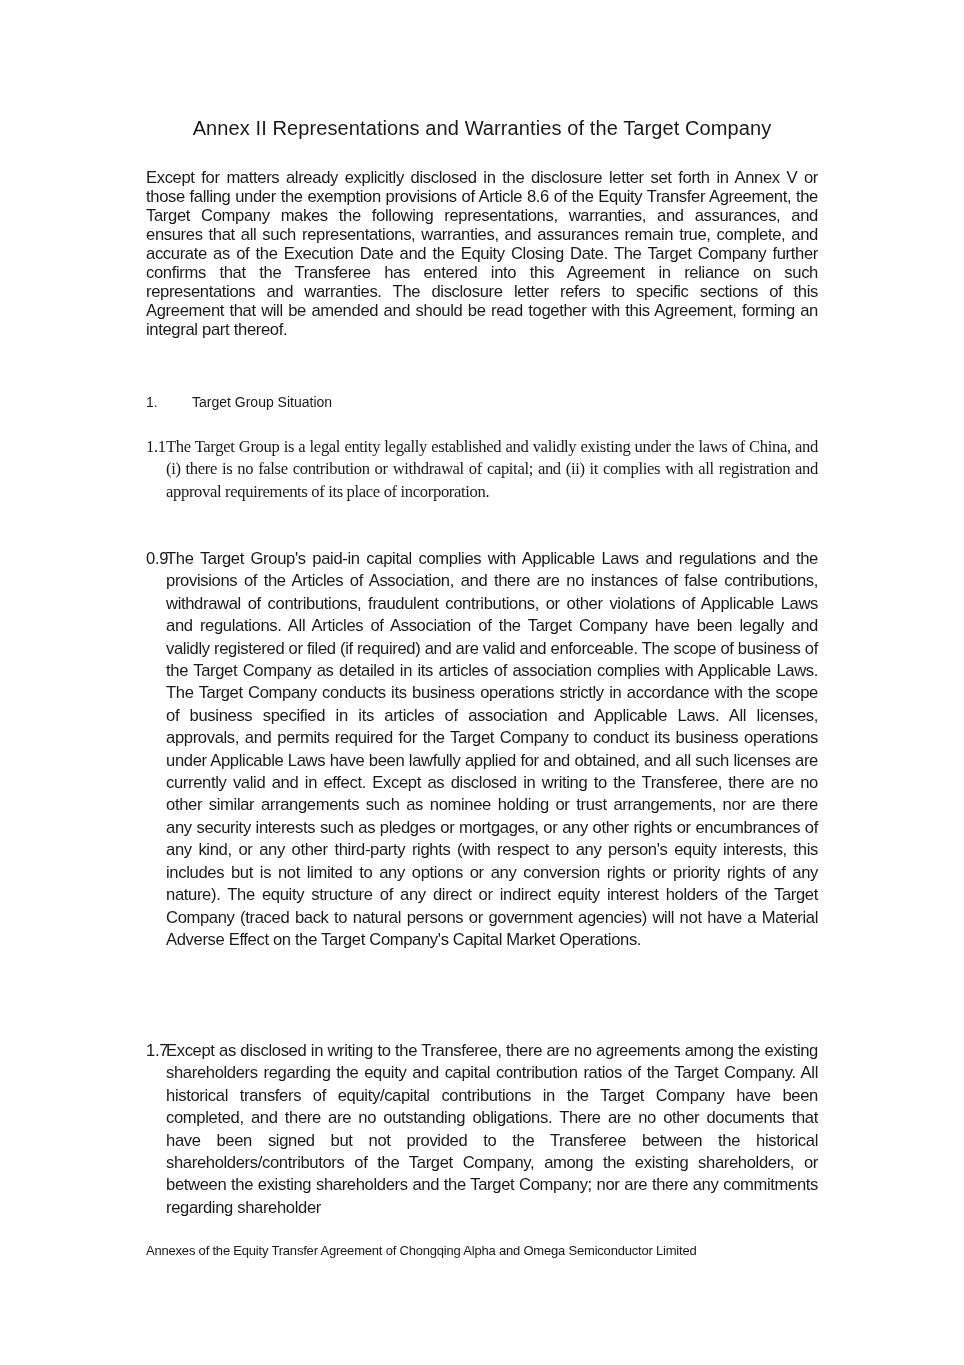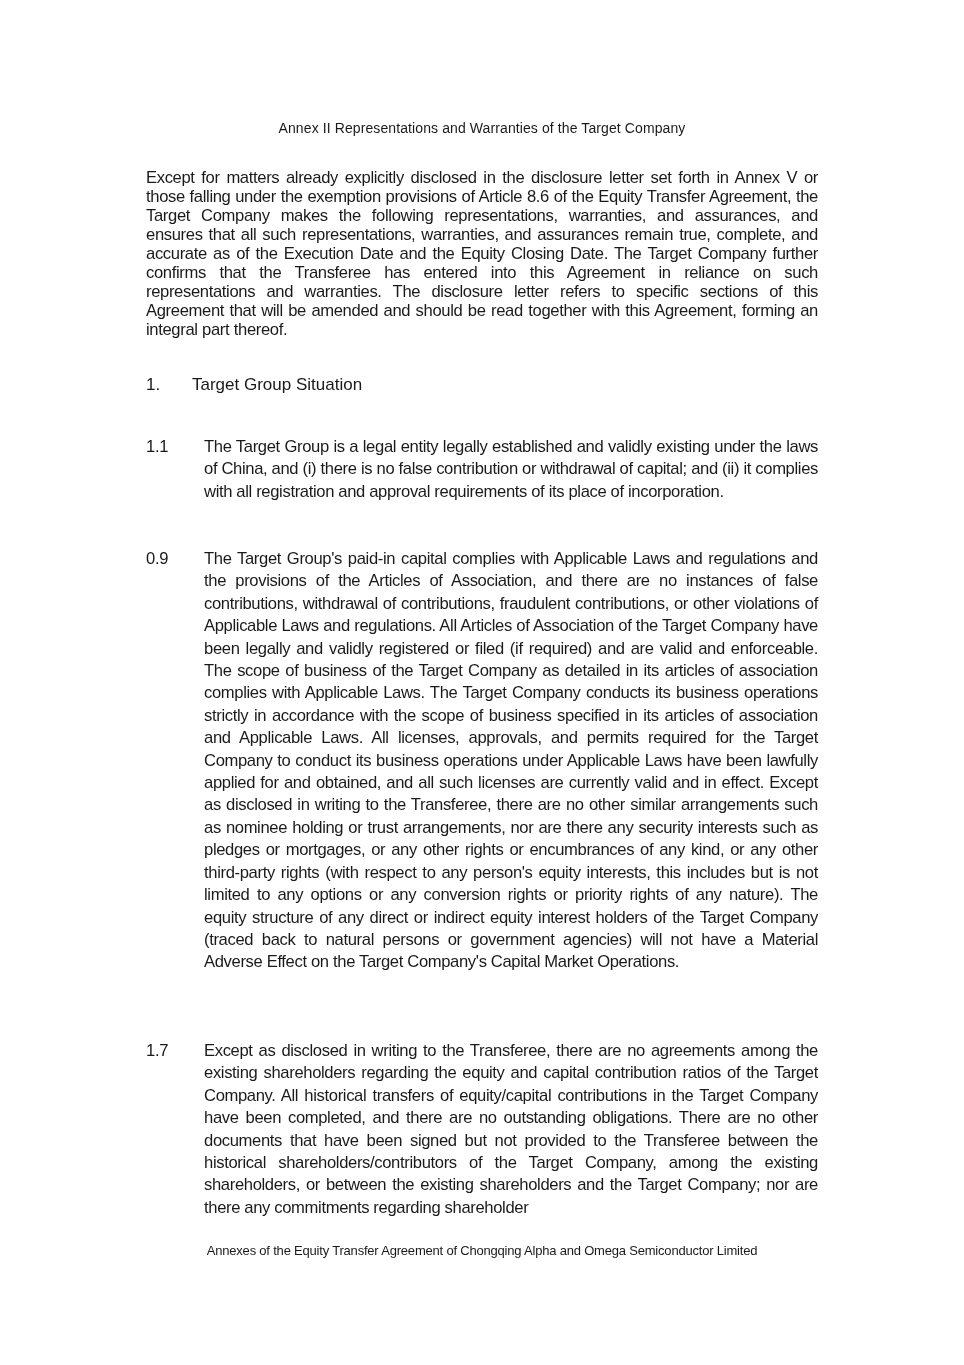--- a/index.html
+++ b/index.html
@@ -1,33 +1,33 @@
 <!DOCTYPE html>
 <html><head>
 <meta charset="utf-8">
 <style>
   html, body { margin: 0; padding: 0; background: #ffffff; }
   body { width: 964px; height: 1365px; position: relative; overflow: hidden;
          font-family: "Liberation Sans", sans-serif; color: #1a1a1a; }
   .page { position: absolute; left: 0; top: 0; width: 964px; height: 1365px; background: #fff; }
   .title { position: absolute; top: 117px; left: 146px; width: 672px; text-align: center;
-           font-size: 14px; line-height: 22px; letter-spacing: 0.1px; }
+           font-size: 20px; line-height: 22px; letter-spacing: 0.1px; }
   .para { position: absolute; left: 146px; width: 672px; font-size: 16.6px; line-height: 19px;
           text-align: justify; letter-spacing: -0.35px; word-spacing: 0.2px; }
   .intro { top: 168px; }
-  .sec-head { position: absolute; top: 374px; left: 146px; font-size: 17px; line-height: 22px; }
+  .sec-head { position: absolute; top: 391px; left: 146px; font-size: 14px; line-height: 22px; }
   .sec-head .num { display: inline-block; width: 46px; }
   .clause { position: absolute; left: 146px; width: 672px; font-size: 16.6px; line-height: 22.4px;
             letter-spacing: -0.35px; }
   .clause .num { position: absolute; left: 0; top: 0; }
-  .clause .txt { margin-left: 58px; text-align: justify; }
-  .c11 { top: 436px; }
+  .clause .txt { margin-left: 20px; text-align: justify; }
+  .c11 { top: 436px; font-family: Liberation Serif, serif; }
   .c12 { top: 548px; }
   .c13 { top: 1040px; height: 182px; overflow: hidden; }
-  .footer { position: absolute; top: 1243px; left: 146px; width: 672px; text-align: center;
+  .footer { position: absolute; top: 1243px; left: 146px; width: 672px; 
             font-size: 13px; letter-spacing: -0.2px; }
 </style>
 </head>
 <body>
 
 <div class="page">
   <div class="title">Annex II Representations and Warranties of the Target Company</div>
 
   <div class="para intro">Except for matters already explicitly disclosed in the disclosure letter set forth in Annex V or those falling under the exemption provisions of Article 8.6 of the Equity Transfer Agreement, the Target Company makes the following representations, warranties, and assurances, and ensures that all such representations, warranties, and assurances remain true, complete, and accurate as of the Execution Date and the Equity Closing Date. The Target Company further confirms that the Transferee has entered into this Agreement in reliance on such representations and warranties. The disclosure letter refers to specific sections of this Agreement that will be amended and should be read together with this Agreement, forming an integral part thereof.</div>
 

